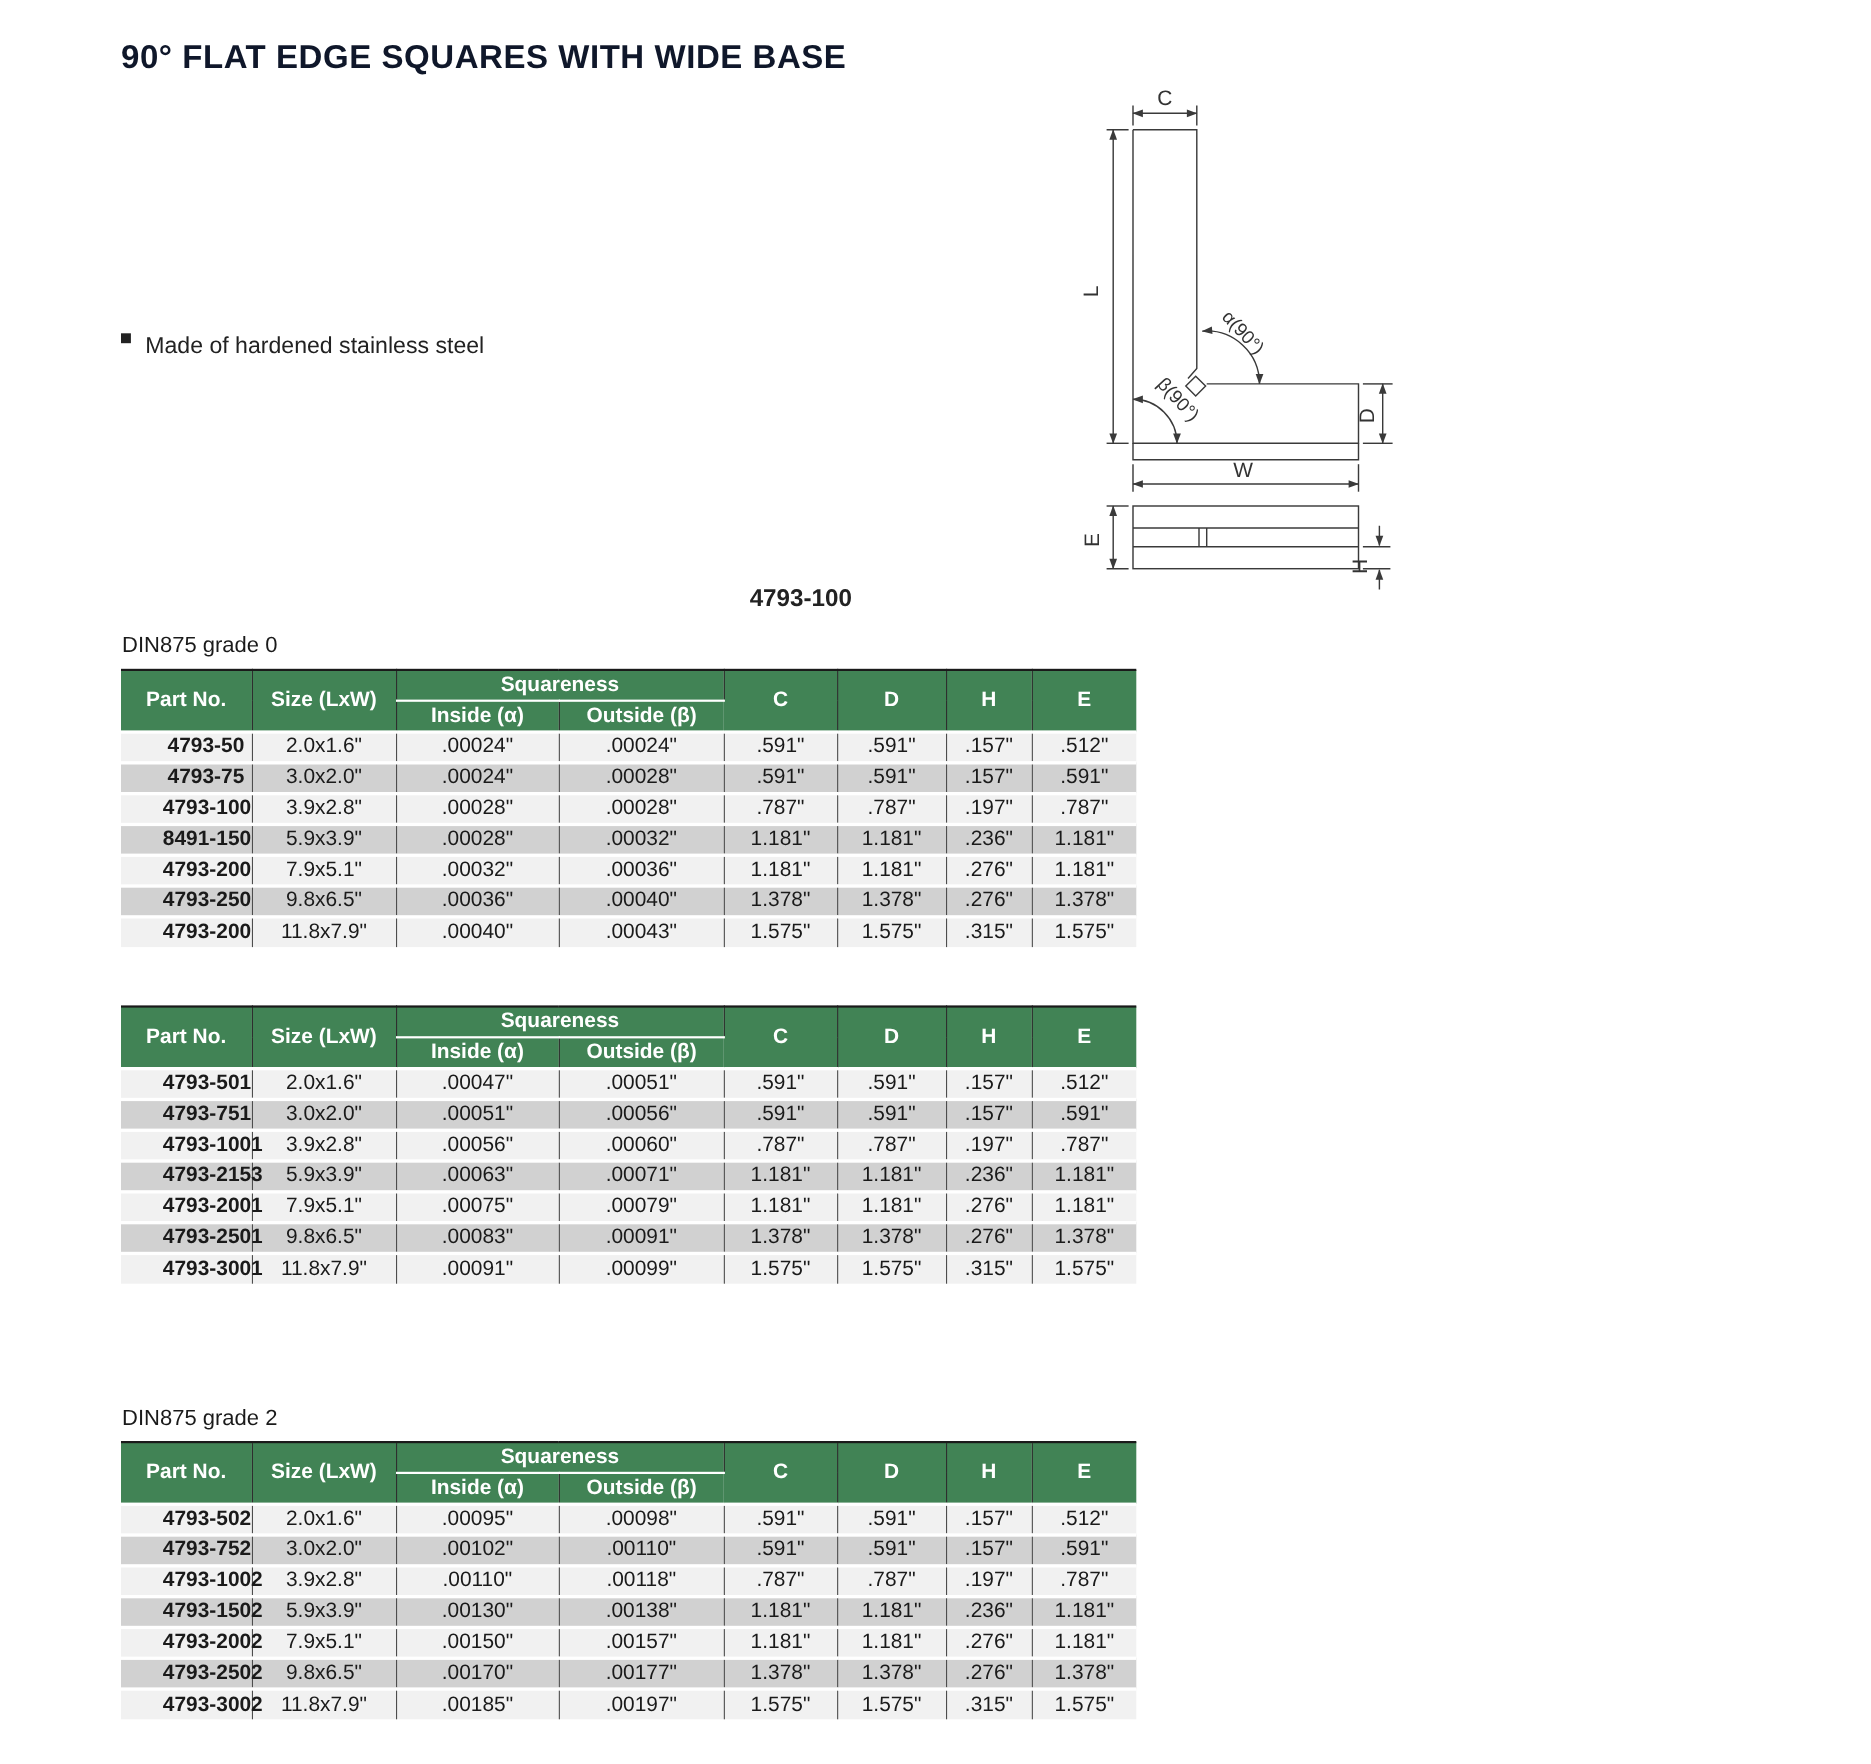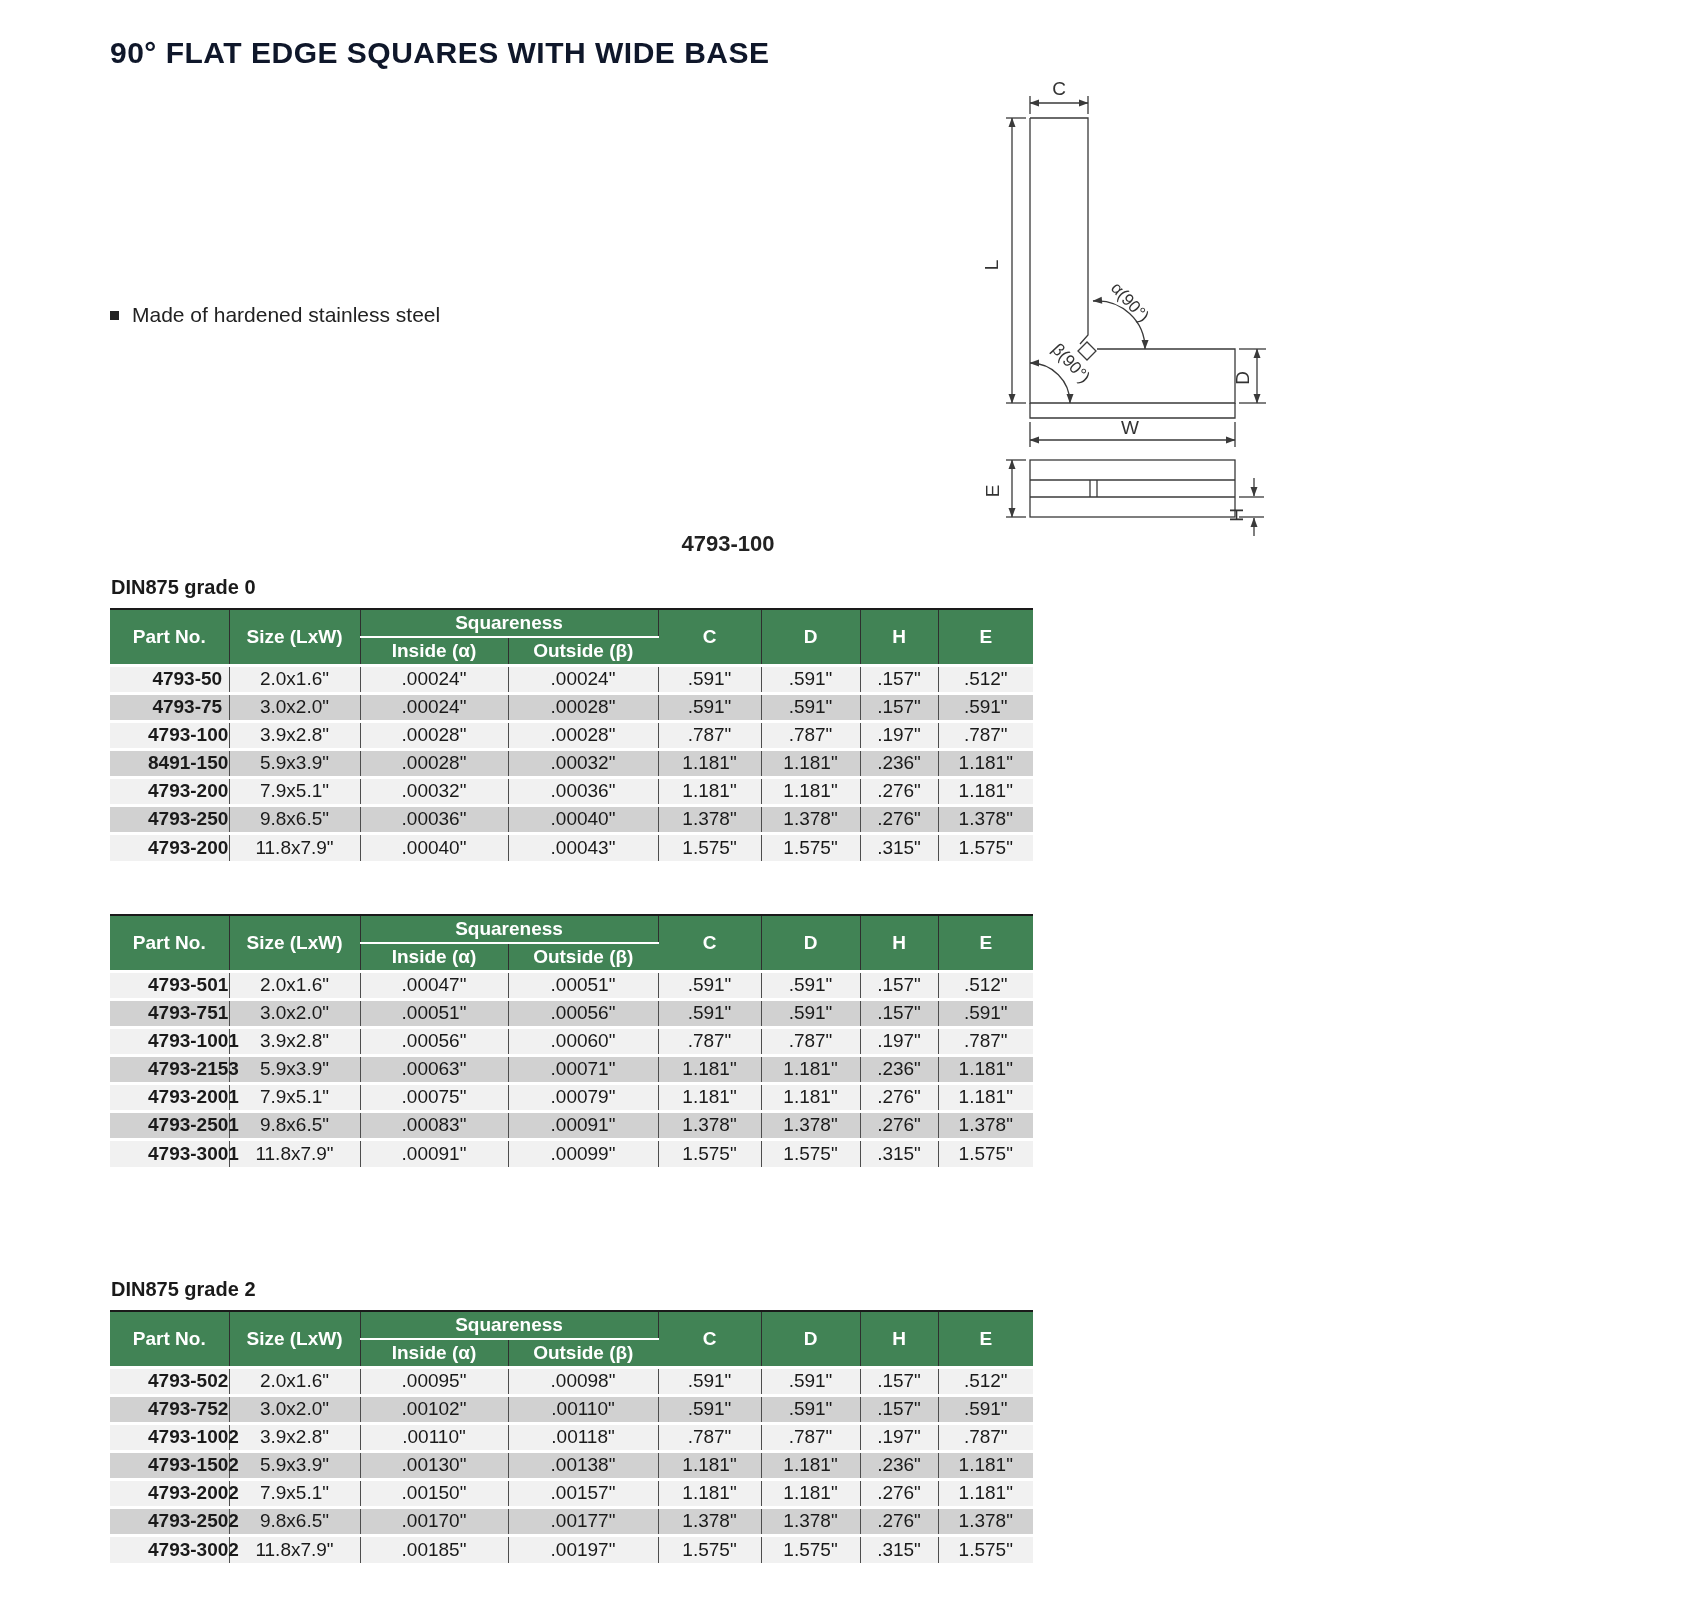--- a/index.html
+++ b/index.html
@@ -8,21 +8,21 @@
     --row-dark:#D1D1D1;
     --line:#3a3a3a;
   }
   *{box-sizing:border-box;margin:0;padding:0;}
   html,body{background:#fff;}
   body{font-family:"Liberation Sans","DejaVu Sans",sans-serif;color:#1a1a1a;}
   .page{position:relative;width:1701px;height:1604px;background:#fff;overflow:hidden;}
 
   .title{position:absolute;left:110px;top:36px;font-size:30px;font-weight:bold;color:#0f172a;letter-spacing:.5px;}
 
-  .feature{position:absolute;left:110px;top:303px;font-size:21px;color:#222;display:flex;align-items:center;}
+  .feature{position:absolute;left:110px;top:303px;font-size:21px;color:#222;display:flex;align-items:flex-start;}
   .bullet-sq{width:9px;height:9px;background:#222;display:inline-block;margin-right:13px;flex:0 0 auto;}
 
   
   .photo{position:absolute;left:548px;top:80px;width:360px;height:452px;}
   .blade{position:absolute;left:56px;top:6px;width:86px;height:400px;
     background:linear-gradient(97deg,#9fa4a7 0%,#c6cacc 14%,#e9ebec 46%,#e2e5e6 68%,#c2c6c8 100%);
     border-top:5px solid #54585a;transform:skewX(1.2deg);
     box-shadow:inset -3px 0 5px rgba(0,0,0,.14), inset 2px 0 3px rgba(255,255,255,.5);}
   .beam{position:absolute;left:140px;top:312px;width:228px;height:74px;
     background:linear-gradient(180deg,#eef0f1 0%,#dfe2e3 45%,#cdd1d3 80%,#c3c7c9 100%);
@@ -44,21 +44,21 @@
   .caption{position:absolute;left:548px;top:531px;width:360px;text-align:center;
     font-size:22px;font-weight:bold;color:#222;}
 
   
   .diagram{position:absolute;left:920px;top:60px;}
   .diagram text{fill:#333;font-family:"Liberation Sans","DejaVu Sans",sans-serif;font-size:19px;}
   .diagram text.small{font-size:17px;}
 
   
   .tbl-section{position:absolute;left:110px;width:930px;}
-  .tbl-heading{font-size:20px;font-weight:bold;color:#1a1a1a;margin:0 0 9px 1px;}
+  .tbl-heading{font-size:20px;font-weight:normal;color:#1a1a1a;margin:0 0 9px 1px;}
   table.spec{border-collapse:collapse;table-layout:fixed;width:923px;border-top:2px solid #1a1a1a;}
   table.spec th{background:var(--header-green);color:#fff;font-size:19px;font-weight:bold;
     height:28px;border-right:1px solid #2e2e2e;text-align:center;padding:0 2px;}
   table.spec th:last-child{border-right:none;}
   table.spec th.sq{border-bottom:2px solid #fff;}
   table.spec td{font-size:19px;height:28px;text-align:center;border-right:1px solid #4d4d4d;
     border-top:3px solid #fff;padding:0 2px;white-space:nowrap;}
   table.spec td:last-child{border-right:none;}
   table.spec tr.odd td{background:var(--row-light);}
   table.spec tr.even td{background:var(--row-dark);}

